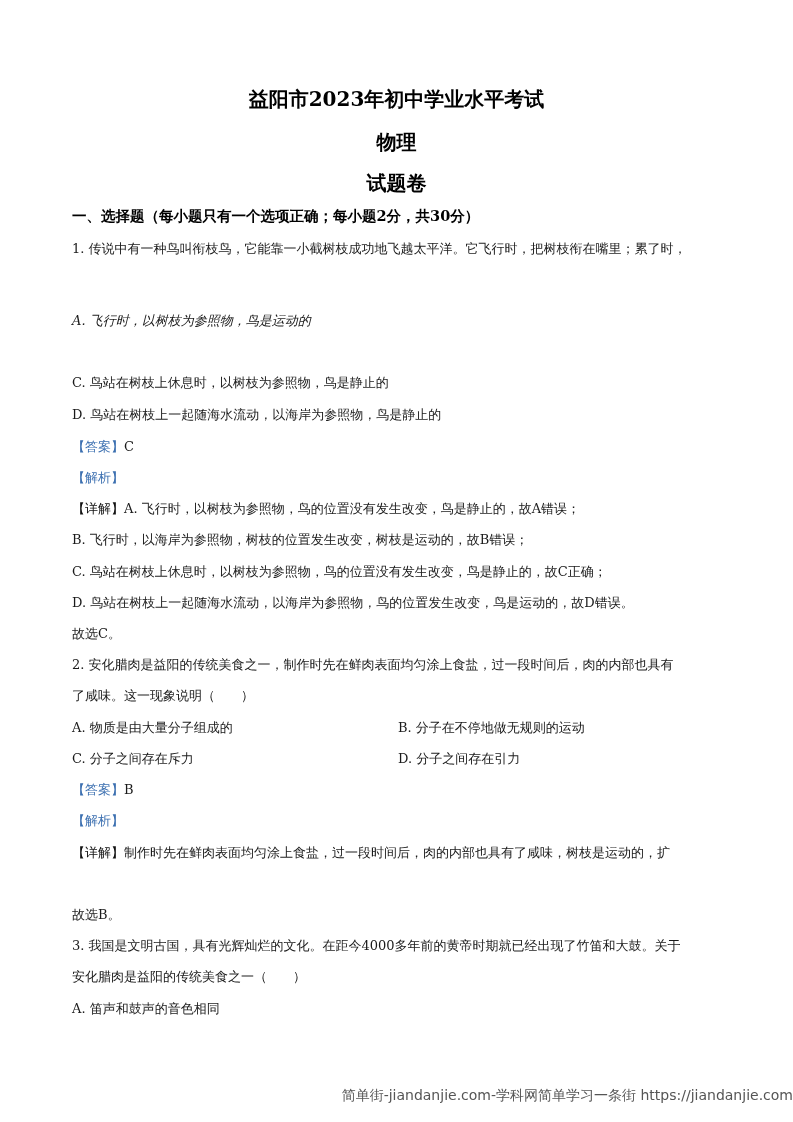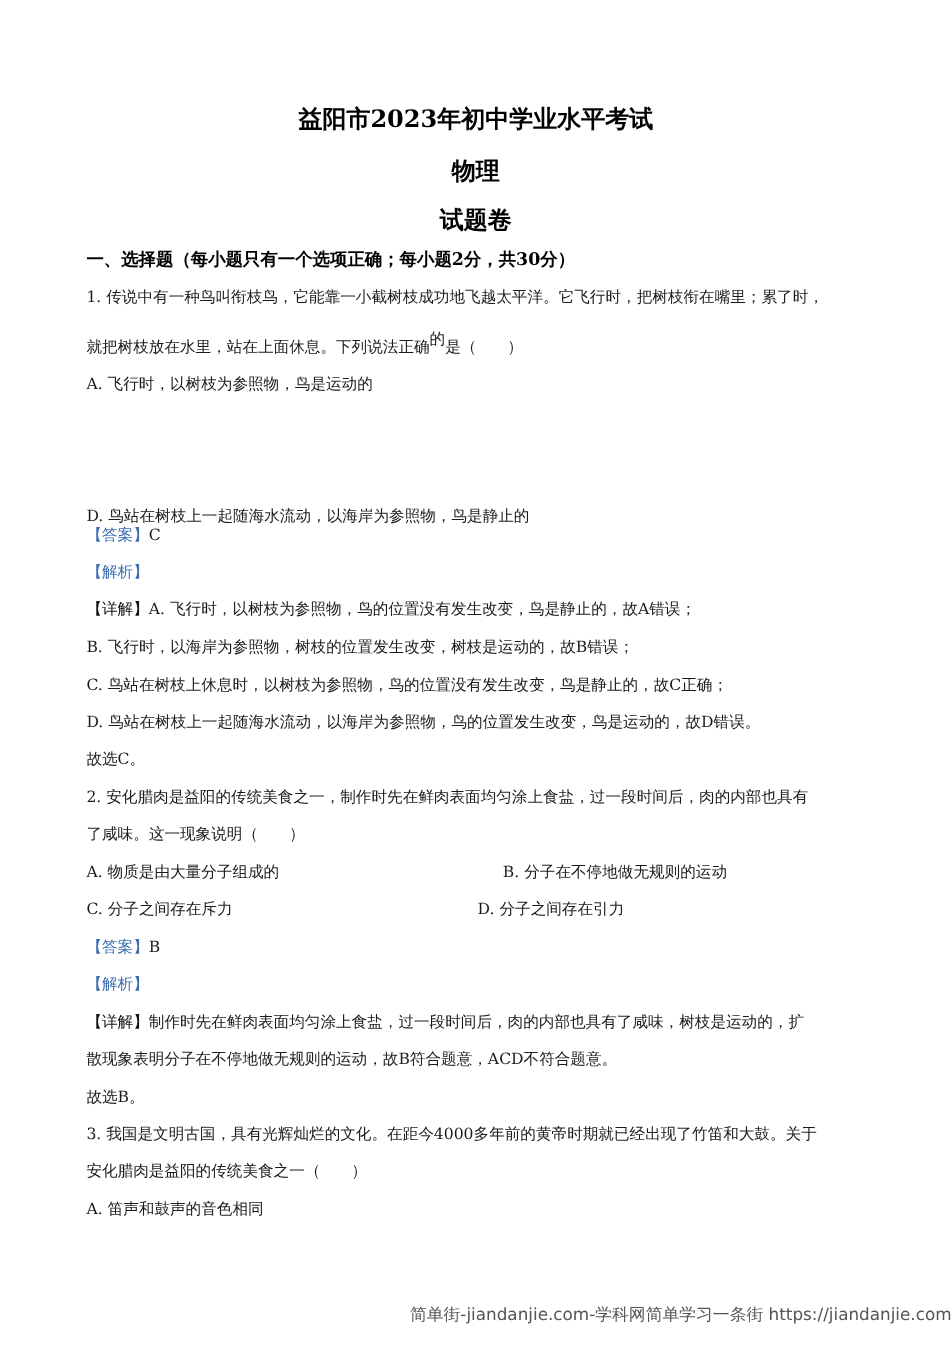--- a/index.html
+++ b/index.html
@@ -25,53 +25,50 @@
 
 <div class="page">
 
   <div class="title t1">益阳市2023年初中学业水平考试</div>
   <div class="title t2">物理</div>
   <div class="title t3">试题卷</div>
 
   <div class="section">一、选择题（每小题只有一个选项正确；每小题2分，共30分）</div>
 
   <div class="line" style="top:224px;">1. 传说中有一种鸟叫衔枝鸟，它能靠一小截树枝成功地飞越太平洋。它飞行时，把树枝衔在嘴里；累了时，</div>
-  <div class="line" style="top:265px;">
-    <span>就把树枝放在水里，站在上面休息。下列说法正确</span><span class="sup">的</span><span>是（　　）</span>
-  </div>
-  <div class="line" style="top:296px;">A. 飞行时，以树枝为参照物，鸟是运动的</div>
-  <div class="line" style="top:390px;margin-top:16px;">D. 鸟站在树枝上一起随海水流动，以海岸为参照物，鸟是静止的</div>
+  <div class="line" style="top:296px;font-style:italic;">A. 飞行时，以树枝为参照物，鸟是运动的</div>
+  <div class="line" style="top:358px;">C. 鸟站在树枝上休息时，以树枝为参照物，鸟是静止的</div>
+  <div class="line" style="top:390px;">D. 鸟站在树枝上一起随海水流动，以海岸为参照物，鸟是静止的</div>
 
   <div class="line" style="top:422px;">
     <span class="tag">【答案】</span><span>C</span>
   </div>
   <div class="line tag" style="top:453px;">【解析】</div>
   <div class="line" style="top:484px;">
     <span class="tag-dark">【详解】</span><span>A. 飞行时，以树枝为参照物，鸟的位置没有发生改变，鸟是静止的，故A错误；</span>
   </div>
   <div class="line" style="top:515px;">B. 飞行时，以海岸为参照物，树枝的位置发生改变，树枝是运动的，故B错误；</div>
   <div class="line" style="top:547px;">C. 鸟站在树枝上休息时，以树枝为参照物，鸟的位置没有发生改变，鸟是静止的，故C正确；</div>
   <div class="line" style="top:578px;">D. 鸟站在树枝上一起随海水流动，以海岸为参照物，鸟的位置发生改变，鸟是运动的，故D错误。</div>
   <div class="line" style="top:609px;">故选C。</div>
 
   <div class="line" style="top:640px;">2. 安化腊肉是益阳的传统美食之一，制作时先在鲜肉表面均匀涂上食盐，过一段时间后，肉的内部也具有</div>
   <div class="line" style="top:671px;">了咸味。这一现象说明（　　）</div>
   <div class="line" style="top:703px;">A. 物质是由大量分子组成的</div>
-  <div class="line col2" style="top:703px;margin-left:21px;">B. 分子在不停地做无规则的运动</div>
+  <div class="line col2" style="top:703px;">B. 分子在不停地做无规则的运动</div>
   <div class="line" style="top:734px;">C. 分子之间存在斥力</div>
   <div class="line col2" style="top:734px;">D. 分子之间存在引力</div>
 
   <div class="line" style="top:765px;">
     <span class="tag">【答案】</span><span>B</span>
   </div>
   <div class="line tag" style="top:796px;">【解析】</div>
   <div class="line" style="top:828px;">
     <span class="tag-dark">【详解】</span><span>制作时先在鲜肉表面均匀涂上食盐，过一段时间后，肉的内部也具有了咸味，树枝是运动的，扩</span>
   </div>
-  <div class="line" style="top:859px;">散现象表明分子在不停地做无规则的运动，故B符合题意，ACD不符合题意。</div>
   <div class="line" style="top:890px;">故选B。</div>
 
   <div class="line" style="top:921px;">3. 我国是文明古国，具有光辉灿烂的文化。在距今4000多年前的黄帝时期就已经出现了竹笛和大鼓。关于</div>
   <div class="line" style="top:952px;">安化腊肉是益阳的传统美食之一（　　）</div>
   <div class="line" style="top:984px;">A. 笛声和鼓声的音色相同</div>
 
   <div class="footer">简单街-jiandanjie.com-学科网简单学习一条街 https://jiandanjie.com</div>
 </div>
 
 </body></html>

